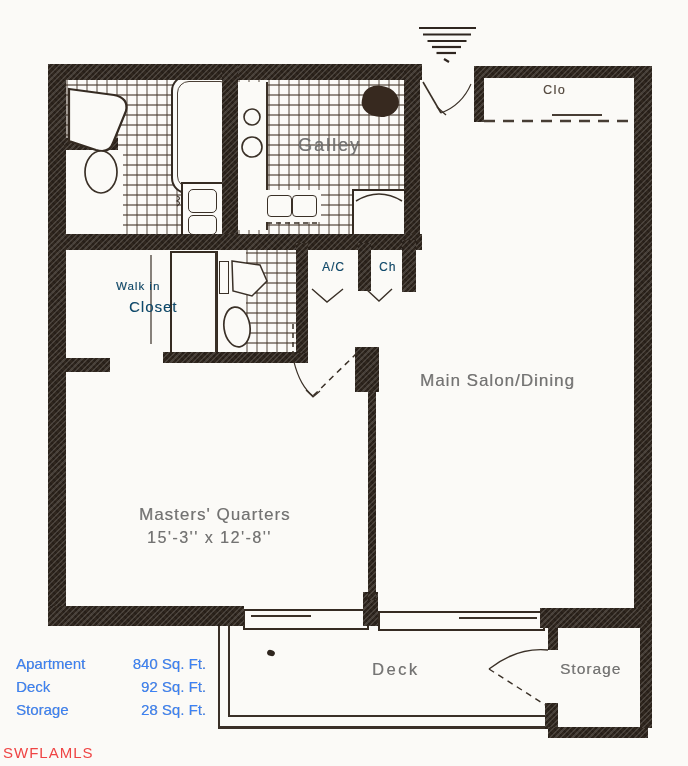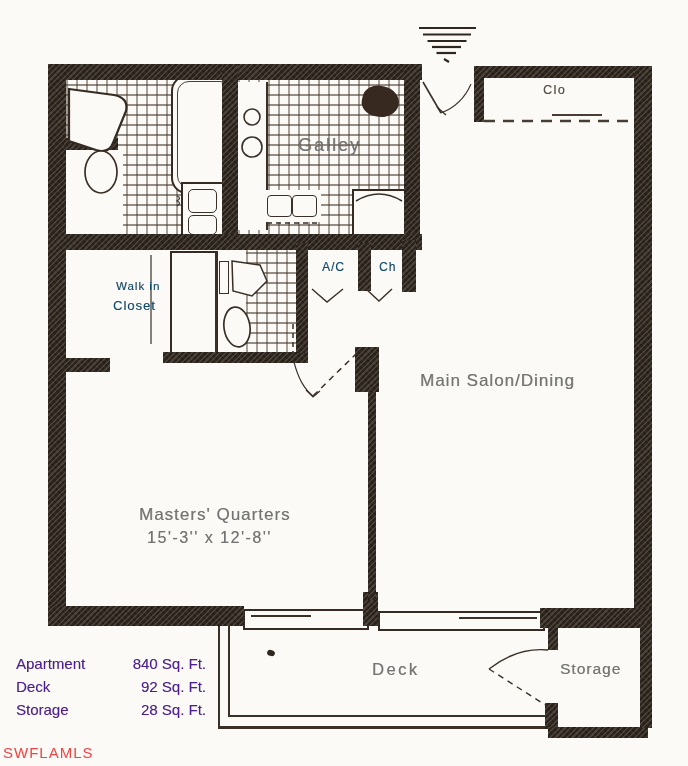--- a/index.html
+++ b/index.html
@@ -18,21 +18,21 @@
   .white{position:absolute;background:#fbfaf7;}
   .outl{border:2px solid #352b22;}
   .thinline{position:absolute;background:#3a3027;}
   .lbl{position:absolute;color:#737373;white-space:nowrap;
        text-shadow:.4px .4px .3px rgba(44,36,29,.35);}
   .room-lbl{font-size:17px;letter-spacing:1px;}
   .dim-lbl{font-size:16px;letter-spacing:1.5px;}
   .small-lbl{font-size:12px;letter-spacing:1px;color:#0c4a6e;}
   .fixsvg{position:absolute;left:0;top:0;}
   .area-table{position:absolute;left:16px;top:652px;width:190px;
-              font-size:15px;color:#4c1d95;text-shadow:.4px .4px .3px rgba(44,36,29,.35);}
+              font-size:15px;color:#3b82f6;text-shadow:.4px .4px .3px rgba(44,36,29,.35);}
   .area-row{display:flex;justify-content:space-between;height:23.2px;line-height:23.2px;}
   .area-val{text-align:right;}
   .watermark{position:absolute;left:3px;top:744px;font-size:15px;
              letter-spacing:1px;color:#ef4444;}
 </style>
 </head>
 <body>
 
 <div class="plan">
 
@@ -134,21 +134,21 @@
     <path d="M 267 223 L 317 223" stroke="#3a3027" stroke-width="1.3" stroke-dasharray="5 4"></path>
     <path d="M 232 261 L 260 265 L 267 281 L 252 296 L 233 291 Z" fill="#fbfaf7" stroke="#3a3027" stroke-width="1.5"></path>
     <ellipse cx="237" cy="327" rx="13" ry="20" fill="#fbfaf7" stroke="#3a3027" stroke-width="1.7" transform="rotate(-8 237 327)"></ellipse>
     <line x1="151" y1="255" x2="151" y2="344" stroke="#3a3027" stroke-width="1.2"></line>
     <ellipse cx="271" cy="653" rx="4" ry="3" fill="#2f261e" transform="rotate(20 271 653)"></ellipse>
   </svg>
 
   <div class="lbl" style="left:298px;top:135px;font-size:18px;letter-spacing:2px">Galley</div>
   <div class="lbl" style="left:543px;top:83px;font-size:12.5px;letter-spacing:1.5px;color:#55493f">Clo</div>
   <div class="lbl small-lbl" style="left:116px;top:280px;font-size:11.5px">Walk in</div>
-  <div class="lbl small-lbl" style="left:113px;top:298px;font-size:13px">Closet</div>
+  <div class="lbl small-lbl" style="left:129px;top:298px;font-size:15px">Closet</div>
   <div class="lbl small-lbl" style="left:322px;top:260px">A/C</div>
   <div class="lbl small-lbl" style="left:379px;top:260px">Ch</div>
   <div class="lbl room-lbl" style="left:420px;top:371px">Main Salon/Dining</div>
   <div class="lbl room-lbl" style="left:139px;top:505px">Masters' Quarters</div>
   <div class="lbl dim-lbl" style="left:147px;top:529px">15'-3'' x 12'-8''</div>
   <div class="lbl" style="left:372px;top:660px;font-size:16.5px;letter-spacing:2.5px">Deck</div>
   <div class="lbl" style="left:560px;top:660px;font-size:15.5px;letter-spacing:1px">Storage</div>
 
   <div class="area-table">
     <div class="area-row">

